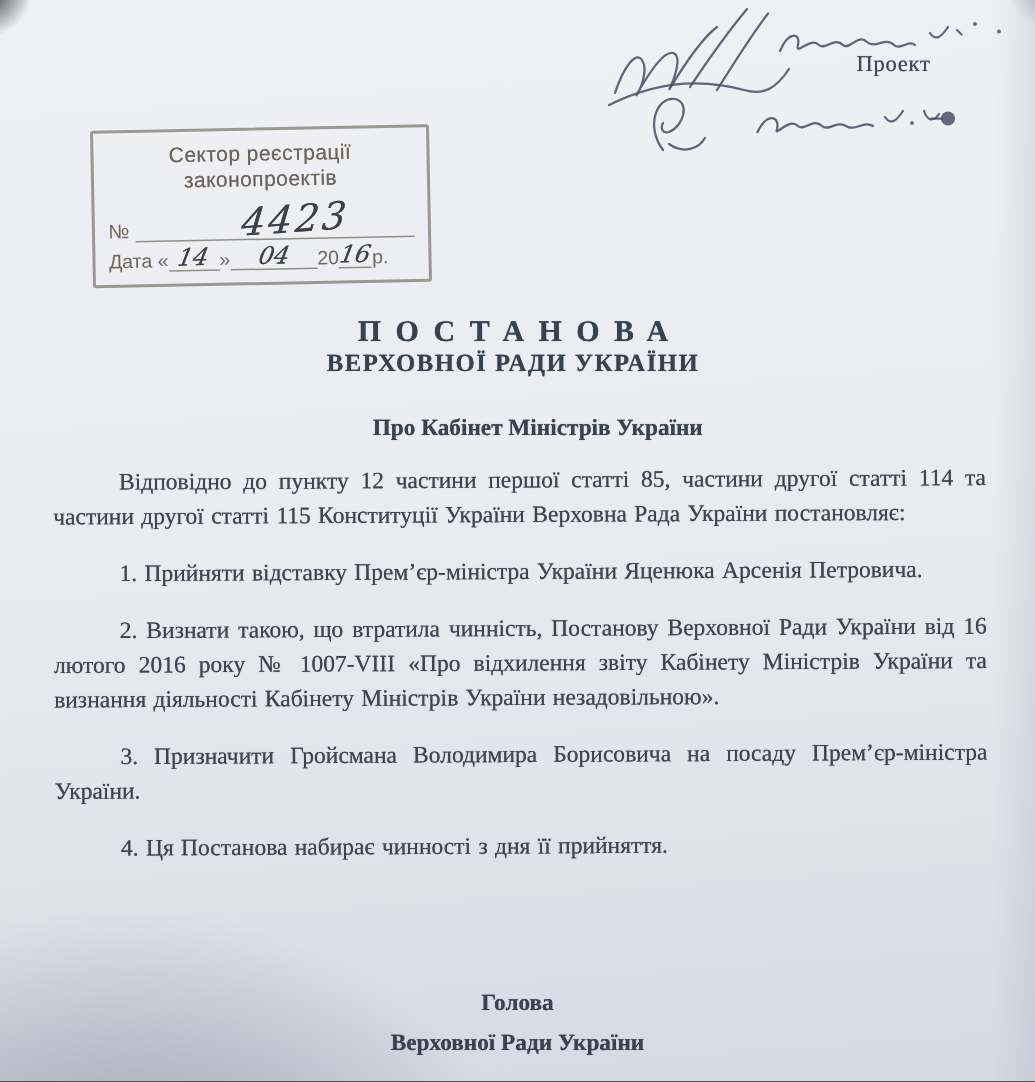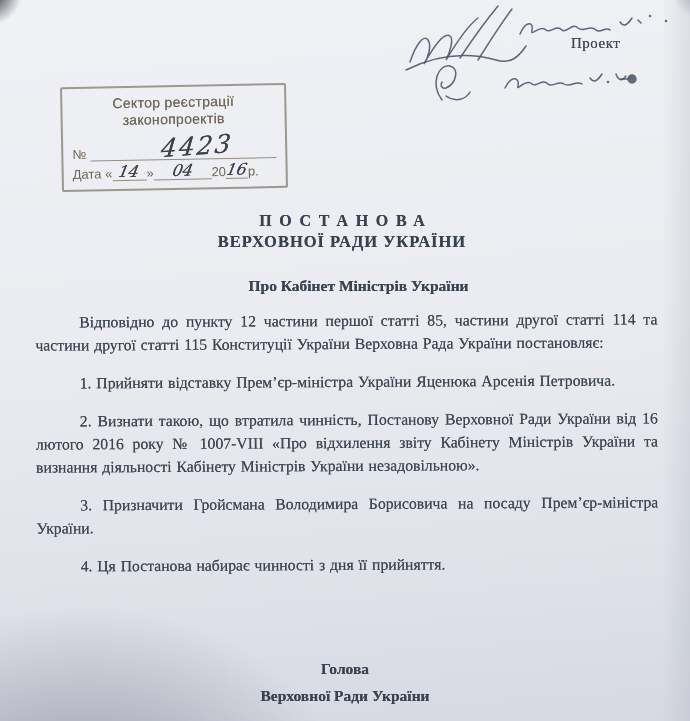--- a/index.html
+++ b/index.html
@@ -40,21 +40,21 @@
       transform:rotate(-3deg) skewX(-10deg);letter-spacing:2px;}
   .stamp-date-row{margin-top:4px;white-space:nowrap;}
   .date-blank{display:inline-block;border-bottom:1.2px solid rgba(118,110,96,.75);
       text-align:center;line-height:14px;}
   .hw-day{font-size:16px;transform:skewX(-12deg);display:inline-block;}
   .stamp-txt{white-space:pre;}
 
   
   .title{position:absolute;left:0;right:6px;top:211px;text-align:center;
     font-weight:bold;color:#39404f;}
-  .title-l1{font-size:16px;letter-spacing:.48em;padding-left:.48em;line-height:20px;}
+  .title-l1{font-size:20px;letter-spacing:.48em;padding-left:.48em;line-height:20px;}
   .title-l2{font-size:16.5px;letter-spacing:.06em;line-height:21px;}
   .subject{position:absolute;left:0;right:10px;top:277px;text-align:center;
     font-weight:bold;font-size:15.5px;color:#3a4150;margin-left:37px;}
 
   
   .doc-body{position:absolute;left:36px;top:309px;width:622px;
     font-size:15.7px;line-height:23px;text-align:justify;color:#3e4452;
     transform:rotate(-.3deg);word-spacing:.06em;}
   .doc-body p{margin:0 0 15px;text-indent:44px;}
   .doc-body p.sp{margin-top:7px;}

